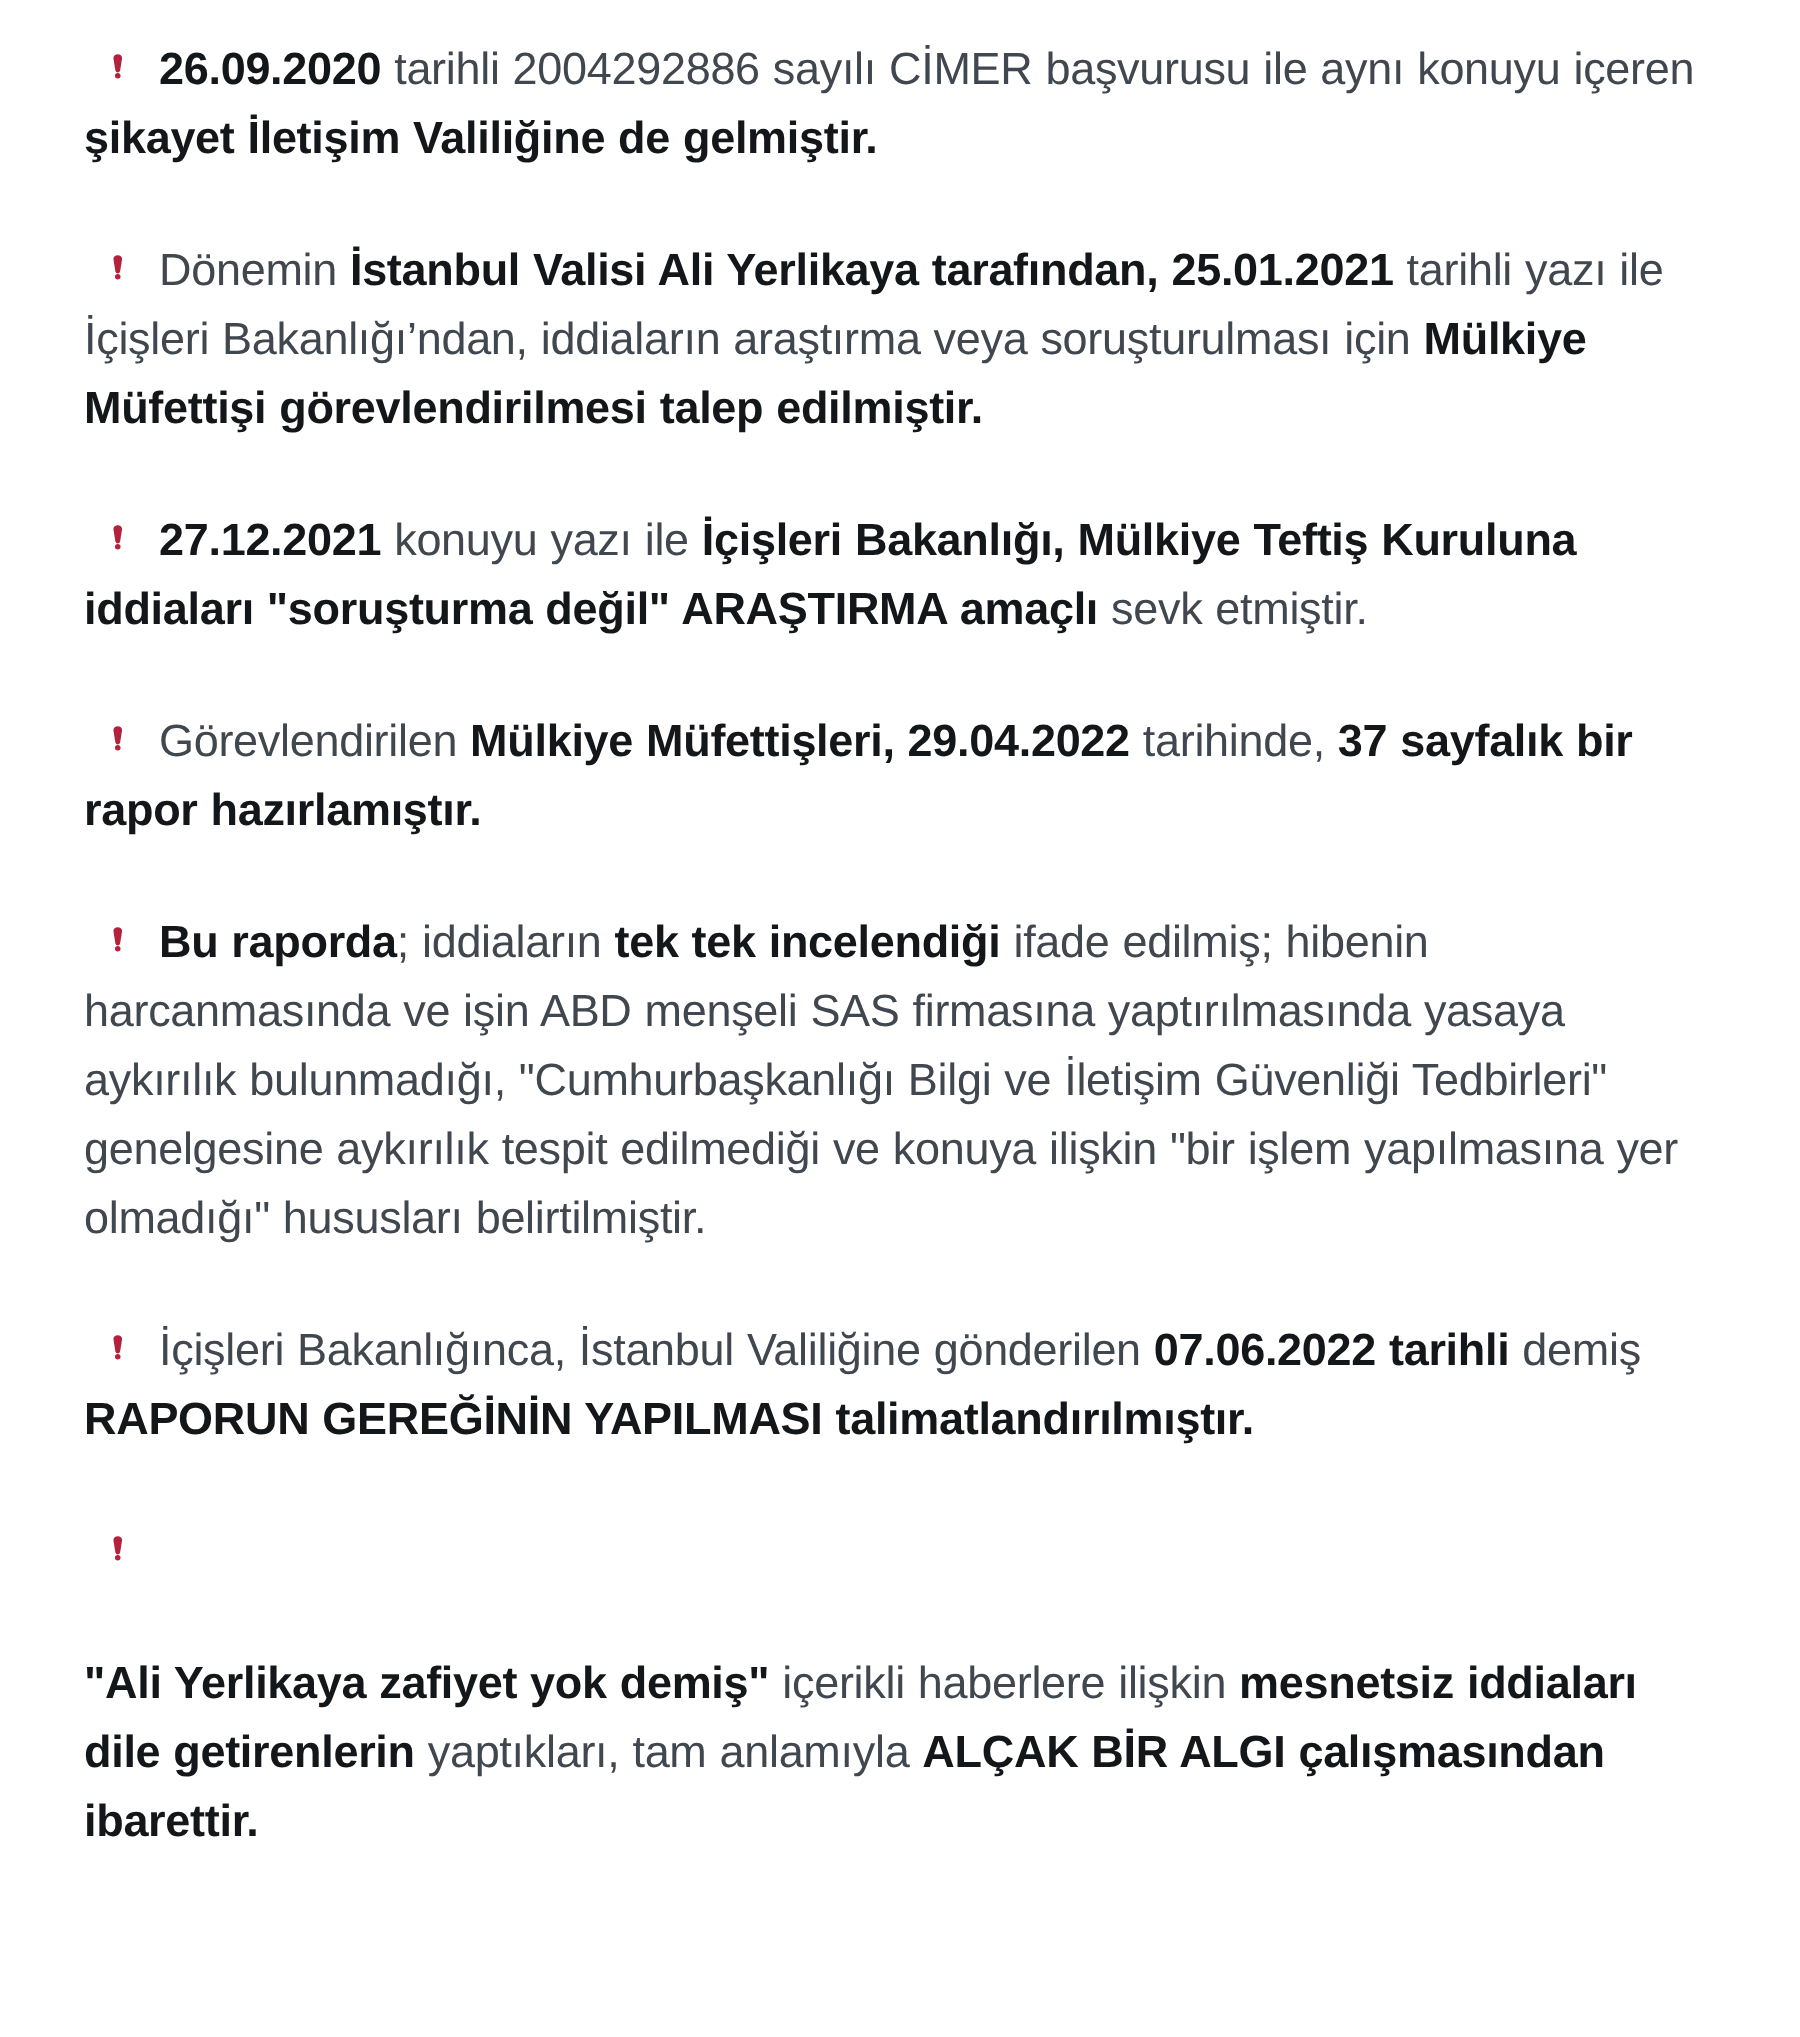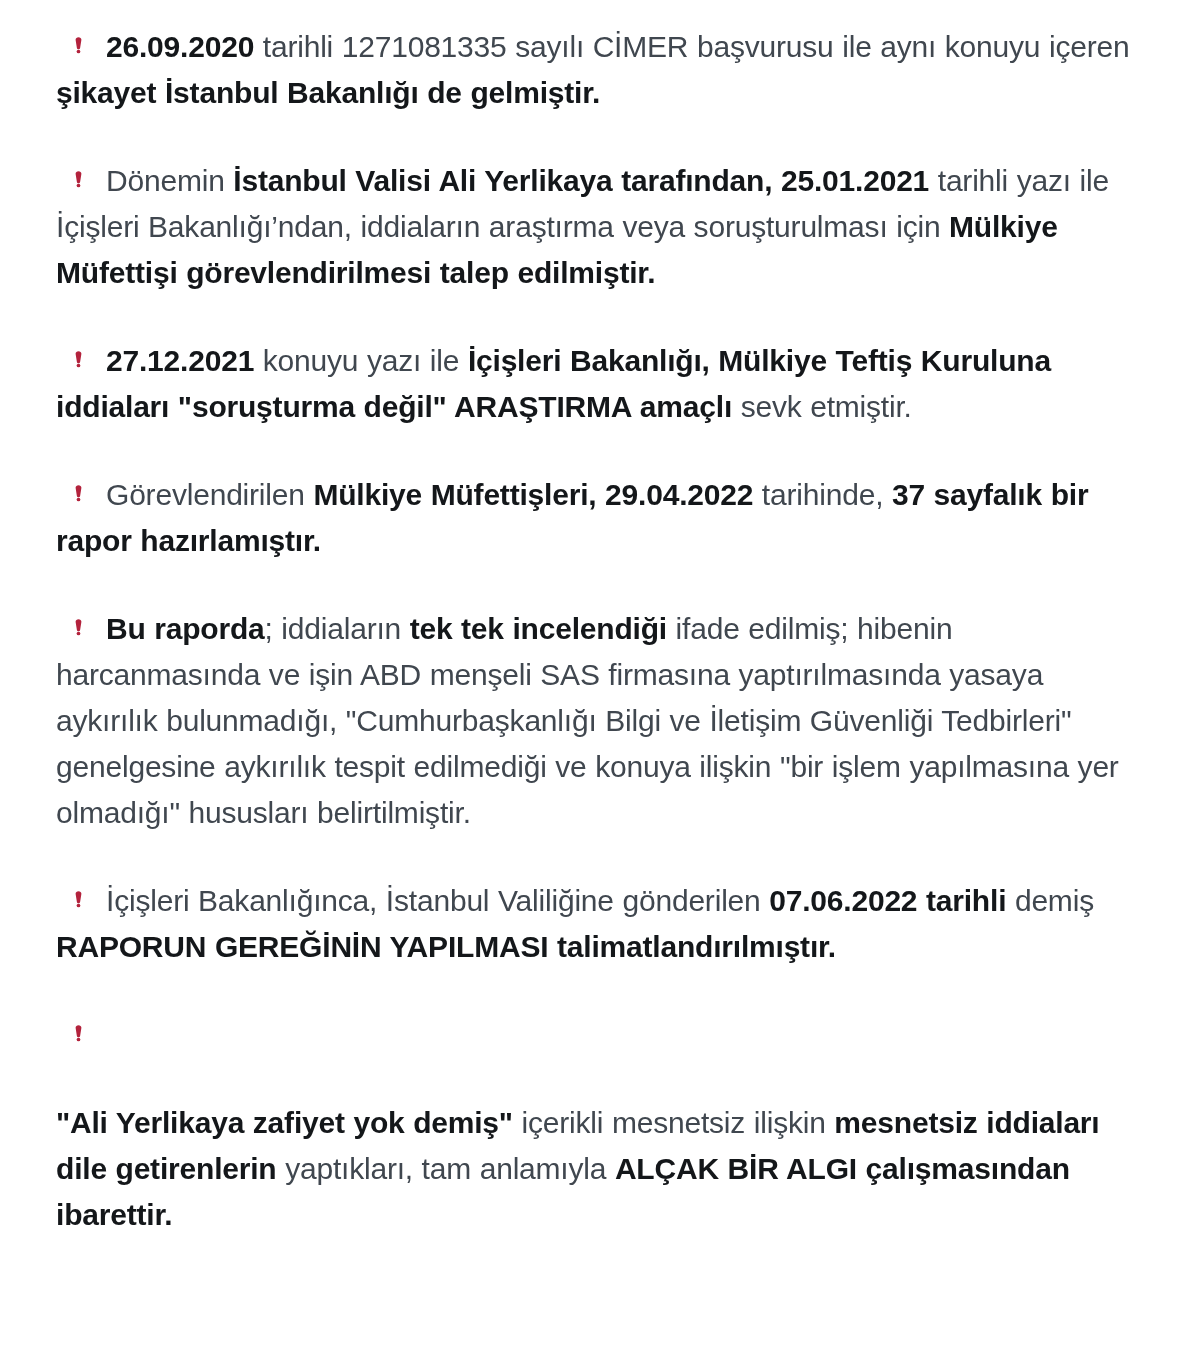--- a/index.html
+++ b/index.html
@@ -54,21 +54,21 @@
     fill: var(--excl);
   }
 </style>
 </head>
 <body>
 
 <div class="post">
     <p class="para"><span class="excl-icon"><svg viewBox="0 0 36 36" xmlns="http://www.w3.org/2000/svg">
           <path d="M18 1.5c-3.4 0-6.1 2.2-6.1 5 0 .4 0 .8.1 1.2l2.6 16.4c.3 1.8 1.5 3 3.4 3s3.1-1.2 3.4-3l2.6-16.4c.1-.4.1-.8.1-1.2 0-2.8-2.7-5-6.1-5z"></path>
           <circle cx="18" cy="31.8" r="3.9"></circle>
-        </svg></span><span class="seg bold">26.09.2020</span><span class="seg"> tarihli 1271081335 sayılı CİMER başvurusu ile aynı konuyu içeren </span><span class="seg bold">şikayet İstanbul Bakanlığı de gelmiştir.</span></p>
+        </svg></span><span class="seg bold">26.09.2020</span><span class="seg"> tarihli 2004292886 sayılı CİMER başvurusu ile aynı konuyu içeren </span><span class="seg bold">şikayet İletişim Valiliğine de gelmiştir.</span></p>
     <p class="para"><span class="excl-icon"><svg viewBox="0 0 36 36" xmlns="http://www.w3.org/2000/svg">
           <path d="M18 1.5c-3.4 0-6.1 2.2-6.1 5 0 .4 0 .8.1 1.2l2.6 16.4c.3 1.8 1.5 3 3.4 3s3.1-1.2 3.4-3l2.6-16.4c.1-.4.1-.8.1-1.2 0-2.8-2.7-5-6.1-5z"></path>
           <circle cx="18" cy="31.8" r="3.9"></circle>
         </svg></span><span class="seg">Dönemin </span><span class="seg bold">İstanbul Valisi Ali Yerlikaya tarafından, 25.01.2021</span><span class="seg"> tarihli yazı ile İçişleri Bakanlığı’ndan, iddiaların araştırma veya soruşturulması için </span><span class="seg bold">Mülkiye Müfettişi görevlendirilmesi talep edilmiştir.</span></p>
     <p class="para"><span class="excl-icon"><svg viewBox="0 0 36 36" xmlns="http://www.w3.org/2000/svg">
           <path d="M18 1.5c-3.4 0-6.1 2.2-6.1 5 0 .4 0 .8.1 1.2l2.6 16.4c.3 1.8 1.5 3 3.4 3s3.1-1.2 3.4-3l2.6-16.4c.1-.4.1-.8.1-1.2 0-2.8-2.7-5-6.1-5z"></path>
           <circle cx="18" cy="31.8" r="3.9"></circle>
         </svg></span><span class="seg bold">27.12.2021</span><span class="seg"> konuyu yazı ile </span><span class="seg bold">İçişleri Bakanlığı, Mülkiye Teftiş Kuruluna iddiaları "soruşturma değil" ARAŞTIRMA amaçlı</span><span class="seg"> sevk etmiştir.</span></p>
     <p class="para"><span class="excl-icon"><svg viewBox="0 0 36 36" xmlns="http://www.w3.org/2000/svg">
           <path d="M18 1.5c-3.4 0-6.1 2.2-6.1 5 0 .4 0 .8.1 1.2l2.6 16.4c.3 1.8 1.5 3 3.4 3s3.1-1.2 3.4-3l2.6-16.4c.1-.4.1-.8.1-1.2 0-2.8-2.7-5-6.1-5z"></path>
@@ -79,14 +79,14 @@
           <circle cx="18" cy="31.8" r="3.9"></circle>
         </svg></span><span class="seg bold">Bu raporda</span><span class="seg">; iddiaların </span><span class="seg bold">tek tek incelendiği</span><span class="seg"> ifade edilmiş; hibenin harcanmasında ve işin ABD menşeli SAS firmasına yaptırılmasında yasaya aykırılık bulunmadığı, "Cumhurbaşkanlığı Bilgi ve İletişim Güvenliği Tedbirleri" genelgesine aykırılık tespit edilmediği ve konuya ilişkin "bir işlem yapılmasına yer olmadığı" hususları belirtilmiştir.</span></p>
     <p class="para"><span class="excl-icon"><svg viewBox="0 0 36 36" xmlns="http://www.w3.org/2000/svg">
           <path d="M18 1.5c-3.4 0-6.1 2.2-6.1 5 0 .4 0 .8.1 1.2l2.6 16.4c.3 1.8 1.5 3 3.4 3s3.1-1.2 3.4-3l2.6-16.4c.1-.4.1-.8.1-1.2 0-2.8-2.7-5-6.1-5z"></path>
           <circle cx="18" cy="31.8" r="3.9"></circle>
         </svg></span><span class="seg">İçişleri Bakanlığınca, İstanbul Valiliğine gönderilen </span><span class="seg bold">07.06.2022 tarihli</span><span class="seg"> demiş </span><span class="seg bold">RAPORUN GEREĞİNİN YAPILMASI talimatlandırılmıştır.</span></p>
     <p class="para"><span class="excl-icon"><svg viewBox="0 0 36 36" xmlns="http://www.w3.org/2000/svg">
           <path d="M18 1.5c-3.4 0-6.1 2.2-6.1 5 0 .4 0 .8.1 1.2l2.6 16.4c.3 1.8 1.5 3 3.4 3s3.1-1.2 3.4-3l2.6-16.4c.1-.4.1-.8.1-1.2 0-2.8-2.7-5-6.1-5z"></path>
           <circle cx="18" cy="31.8" r="3.9"></circle>
         </svg></span></p>
-    <p class="para"><span class="seg bold">"Ali Yerlikaya zafiyet yok demiş"</span><span class="seg"> içerikli mesnetsiz ilişkin </span><span class="seg bold">mesnetsiz iddiaları dile getirenlerin</span><span class="seg"> yaptıkları, tam anlamıyla </span><span class="seg bold">ALÇAK BİR ALGI çalışmasından ibarettir.</span></p>
+    <p class="para"><span class="seg bold">"Ali Yerlikaya zafiyet yok demiş"</span><span class="seg"> içerikli haberlere ilişkin </span><span class="seg bold">mesnetsiz iddiaları dile getirenlerin</span><span class="seg"> yaptıkları, tam anlamıyla </span><span class="seg bold">ALÇAK BİR ALGI çalışmasından ibarettir.</span></p>
   </div>
 
 </body></html>

